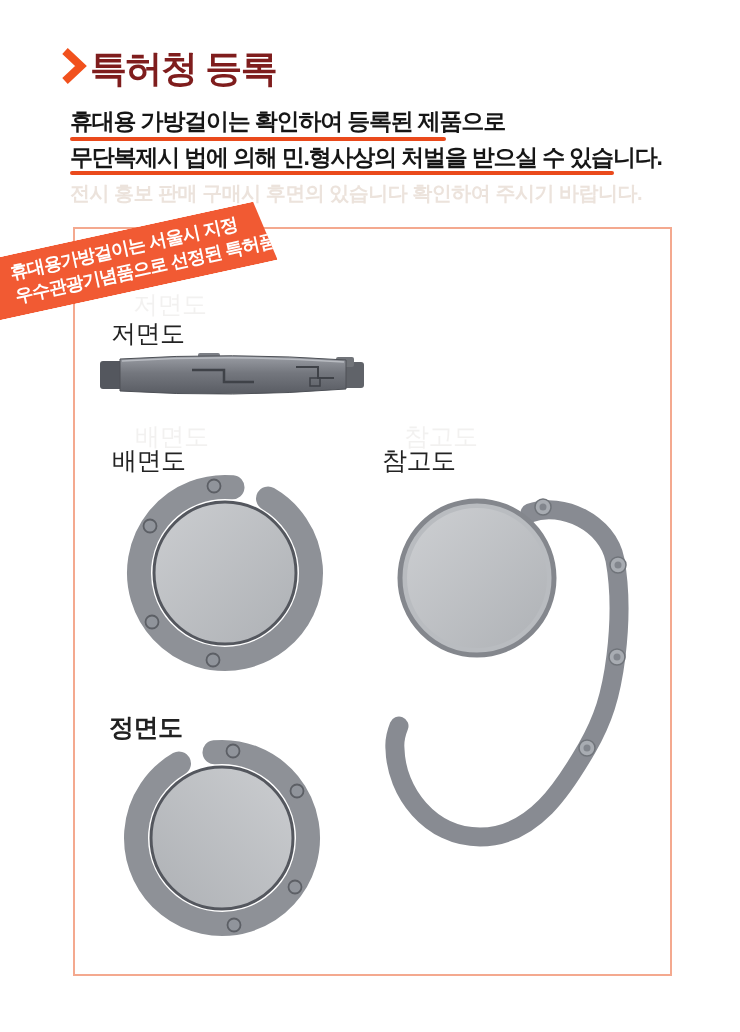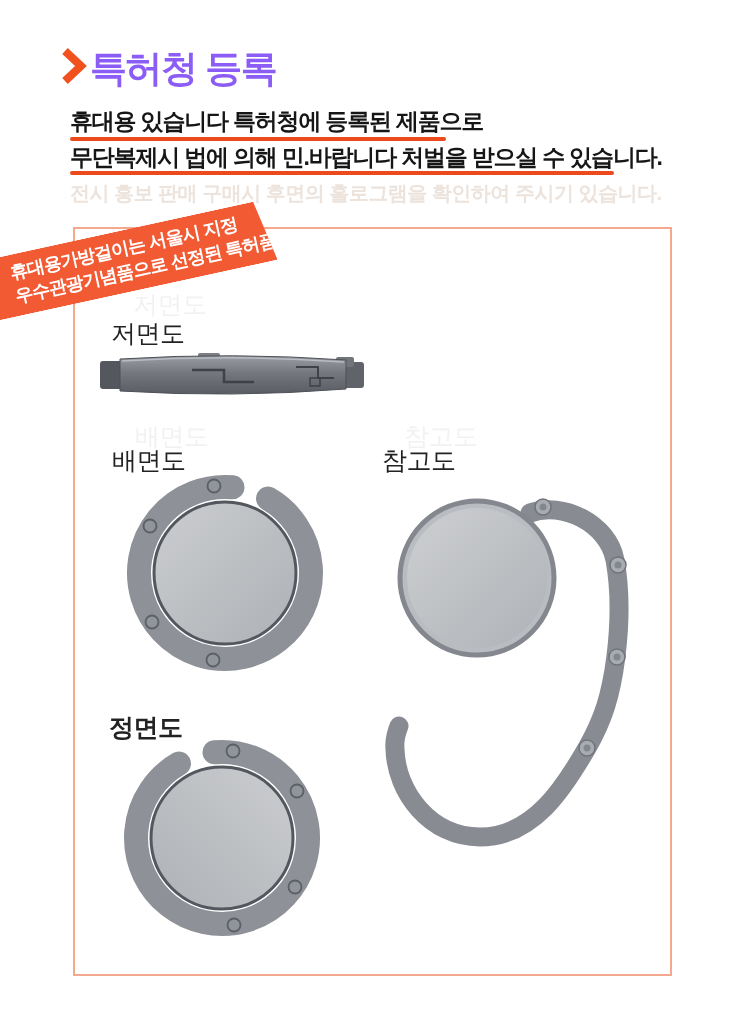--- a/index.html
+++ b/index.html
@@ -18,21 +18,21 @@
     background:#ffffff;
     font-family:"Liberation Sans",sans-serif;
     overflow:hidden;
     color:#111;
   }
   .abs{position:absolute;}
   .nowrap{white-space:nowrap;}
 
   .page-title{
     left:90px;top:44px;
-    font-size:37px;font-weight:800;letter-spacing:-1.5px;color:#8b5cf6;
+    font-size:37px;font-weight:800;letter-spacing:-1.5px;color:#7f1d1d;
   }
   .chevron{left:61px;top:47px;}
 
   .notice-line{
     left:70px;
     font-size:23px;font-weight:700;letter-spacing:-1.2px;color:#161616;
   }
   .notice-line.l1{top:106px;}
   .notice-line.l2{top:142px;}
   .underline{
@@ -84,25 +84,25 @@
   .svg-ref{left:382px;top:468px;}
 </style>
 </head>
 <body>
 
 <svg class="abs chevron" width="26" height="38" viewBox="0 0 26 38">
   <polyline points="4,4 20,19 4,34" fill="none" stroke="#f1511d" stroke-width="8"></polyline>
 </svg>
 <div class="abs page-title nowrap">특허청 등록</div>
 
-<div class="abs notice-line l1 nowrap">휴대용 있습니다 특허청에 등록된 제품으로</div>
+<div class="abs notice-line l1 nowrap">휴대용 가방걸이는 확인하여 등록된 제품으로</div>
 <div class="abs underline u1"></div>
-<div class="abs notice-line l2 nowrap">무단복제시 법에 의해 민.바랍니다 처벌을 받으실 수 있습니다.</div>
+<div class="abs notice-line l2 nowrap">무단복제시 법에 의해 민.형사상의 처벌을 받으실 수 있습니다.</div>
 <div class="abs underline u2"></div>
-<div class="abs watermark nowrap">전시 홍보 판매 구매시 후면의 홀로그램을 확인하여 주시기 있습니다.</div>
+<div class="abs watermark nowrap">전시 홍보 판매 구매시 후면의 있습니다 확인하여 주시기 바랍니다.</div>
 
 <div class="abs diagram-box"></div>
 
 <div class="abs ribbon">
   <div class="nowrap">휴대용가방걸이는 서울시 지정</div>
   <div class="nowrap">우수관광기념품으로 선정된 특허품 입니다!!</div>
 </div>
 
 <div class="abs ghost-label ghost-bottom nowrap">저면도</div>
 <div class="abs ghost-label ghost-rear nowrap">배면도</div>

